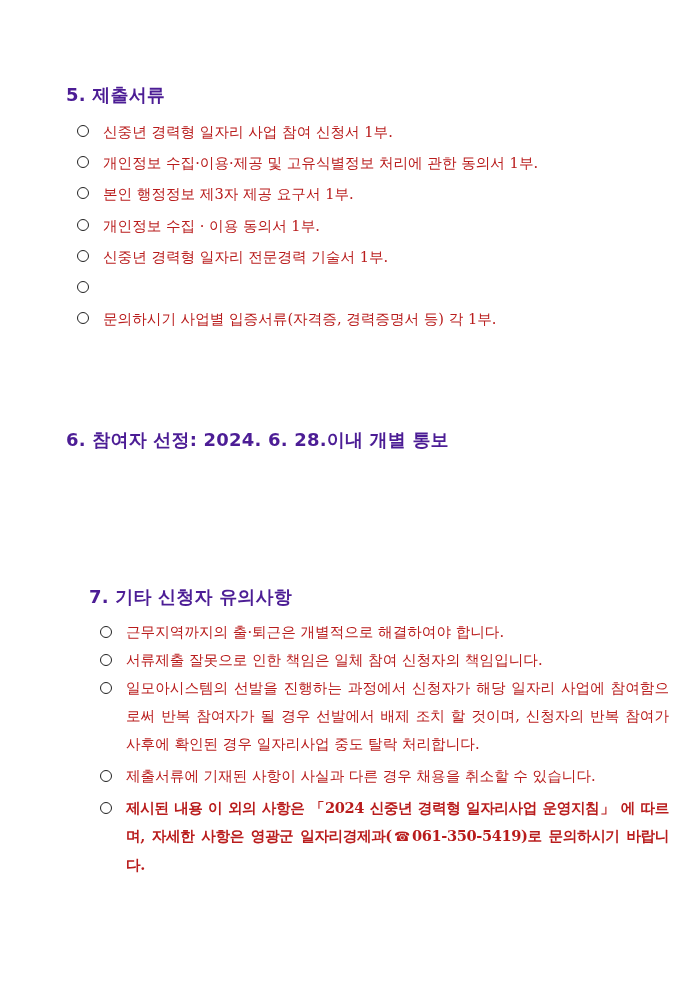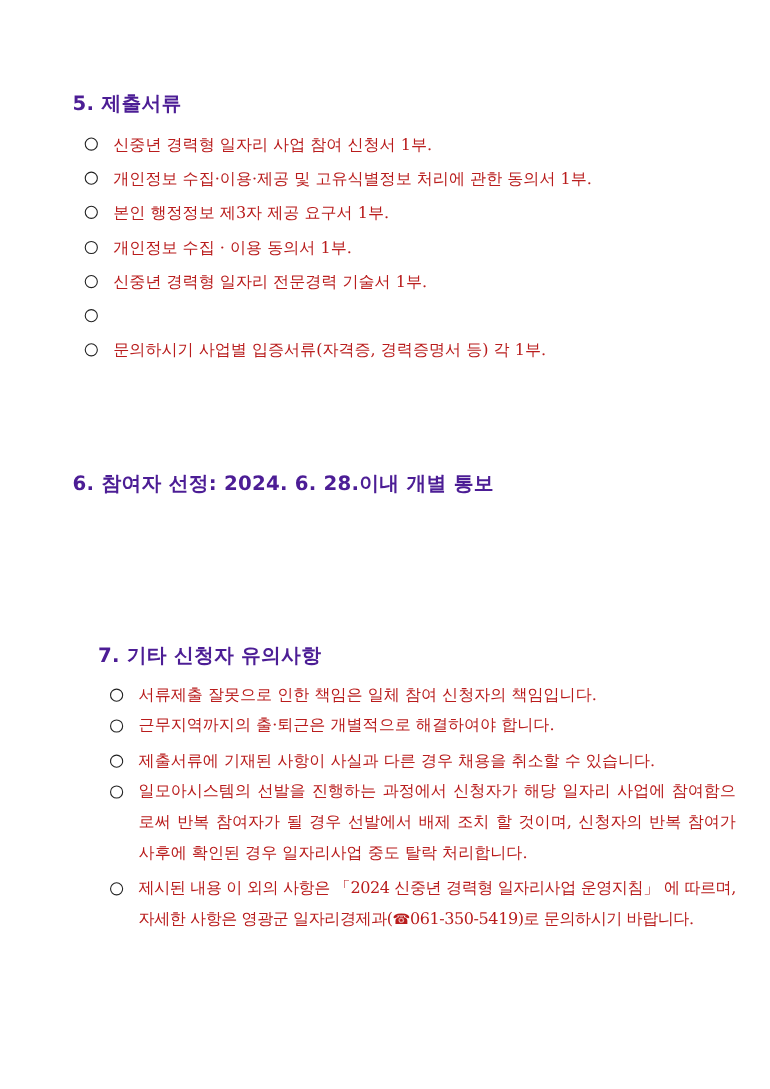--- a/index.html
+++ b/index.html
@@ -63,21 +63,21 @@
     </ul>
   </div>
 
   <div class="section s6">
     <h2 class="heading">6. 참여자 선정: 2024. 6. 28.이내 개별 통보</h2>
   </div>
 
   <div class="section s7">
     <h2 class="heading">7. 기타 신청자 유의사항</h2>
     <ul class="items">
+      <li class="item" style="white-space:nowrap;"><span class="bullet-ring"></span><span>근무지역까지의 출·퇴근은 개별적으로 해결하여야 합니다.</span></li>
       <li class="item" style="white-space:nowrap;"><span class="bullet-ring"></span><span>서류제출 잘못으로 인한 책임은 일체 참여 신청자의 책임입니다.</span></li>
-      <li class="item" style="white-space:nowrap;"><span class="bullet-ring"></span><span>근무지역까지의 출·퇴근은 개별적으로 해결하여야 합니다.</span></li>
+      <li class="item"><span class="bullet-ring"></span><span>일모아시스템의 선발을 진행하는 과정에서 신청자가 해당 일자리 사업에 참여함으로써 반복 참여자가 될 경우 선발에서 배제 조치 할 것이며, 신청자의 반복 참여가 사후에 확인된 경우 일자리사업 중도 탈락 처리합니다.</span></li>
       <li class="item gap"><span class="bullet-ring"></span><span>제출서류에 기재된 사항이 사실과 다른 경우 채용을 취소할 수 있습니다.</span></li>
-      <li class="item"><span class="bullet-ring"></span><span>일모아시스템의 선발을 진행하는 과정에서 신청자가 해당 일자리 사업에 참여함으로써 반복 참여자가 될 경우 선발에서 배제 조치 할 것이며, 신청자의 반복 참여가 사후에 확인된 경우 일자리사업 중도 탈락 처리합니다.</span></li>
-      <li class="item gap" style="letter-spacing:-0.4px;"><span class="bullet-ring"></span><span>제시된 내용 이 외의 사항은 「2024 신중년 경력형 일자리사업 운영지침」 에 따르며, 자세한 사항은 영광군 일자리경제과(</span><span class="phone-icon">☎</span><span>061-350-5419</span><span>)로 문의하시기 바랍니다.</span></li>
+      <li class="item gap" style="letter-spacing:-0.4px;font-weight:bold;"><span class="bullet-ring"></span><span>제시된 내용 이 외의 사항은 「2024 신중년 경력형 일자리사업 운영지침」 에 따르며, 자세한 사항은 영광군 일자리경제과(</span><span class="phone-icon">☎</span><span>061-350-5419</span><span>)로 문의하시기 바랍니다.</span></li>
     </ul>
   </div>
 
 </div>
 
 </body></html>

